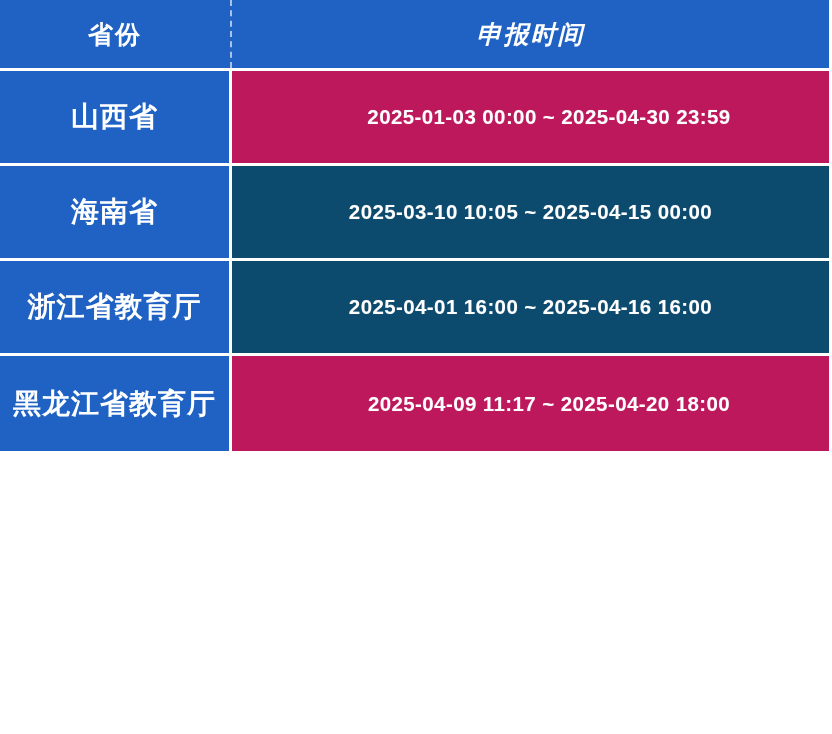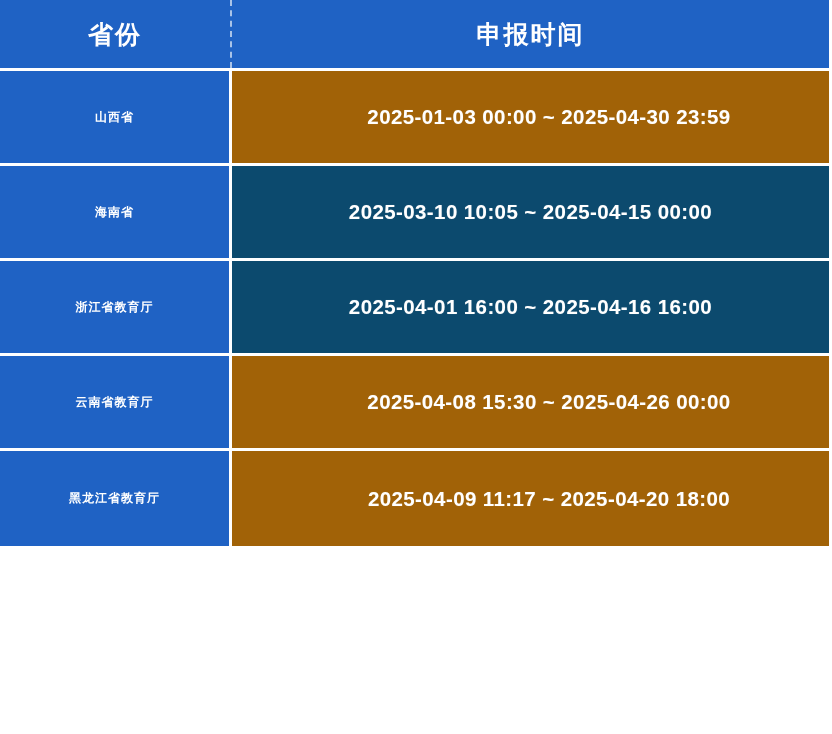--- a/index.html
+++ b/index.html
@@ -46,20 +46,21 @@
     padding: 12px;
     height: 68px;
     border: 0;
   }
   th.head-province {
     width: 232px;
     border-right: 2px dashed #a9c3e8;
   }
   th.head-time {
     width: 597px;
+    font-style: italic;
   }
 
   
   tr.head-gap td {
     height: 3px;
     padding: 0;
     background: #ffffff;
   }
 
   
@@ -70,35 +71,35 @@
     height: 95px;
     padding: 0;
     text-align: center;
     vertical-align: middle;
     color: #ffffff;
     border: 0;
   }
   td.province-cell {
     width: 232px;
     background: #1f62c4;
-    font-size: 12px;
+    font-size: 28px;
     font-weight: 700;
     letter-spacing: 1px;
     border-right: 3px solid #ffffff;
     border-bottom: 3px solid #ffffff;
   }
   td.time-cell {
     width: 597px;
     font-size: 20.5px;
     font-weight: 700;
     letter-spacing: 0.4px;
     border-bottom: 3px solid #ffffff;
     text-shadow: 0 0 1px rgba(255,255,255,0.25);
   }
-  tr.shade-dark td.time-cell { background: #a16207; padding-left: 37px; }
+  tr.shade-dark td.time-cell { background: #be185d; padding-left: 37px; }
   tr.shade-light td.time-cell { background: #0c4a6e; }
 
   tbody tr.data-row:last-child td.province-cell,
   tbody tr.data-row:last-child td.time-cell {
     border-bottom: 0;
   }
 </style>
 </head>
 <body>
 
@@ -121,22 +122,18 @@
       </tr>
       <tr class="data-row shade-light">
         <td class="cell province-cell">海南省</td>
         <td class="cell time-cell">2025-03-10 10:05 ~ 2025-04-15 00:00</td>
       </tr>
       <tr class="data-row shade-light">
         <td class="cell province-cell">浙江省教育厅</td>
         <td class="cell time-cell">2025-04-01 16:00 ~ 2025-04-16 16:00</td>
       </tr>
       <tr class="data-row shade-dark">
-        <td class="cell province-cell">云南省教育厅</td>
-        <td class="cell time-cell">2025-04-08 15:30 ~ 2025-04-26 00:00</td>
-      </tr>
-      <tr class="data-row shade-dark">
         <td class="cell province-cell">黑龙江省教育厅</td>
         <td class="cell time-cell">2025-04-09 11:17 ~ 2025-04-20 18:00</td>
       </tr>
     </tbody>
   </table>
 </div>
 
 </body></html>

